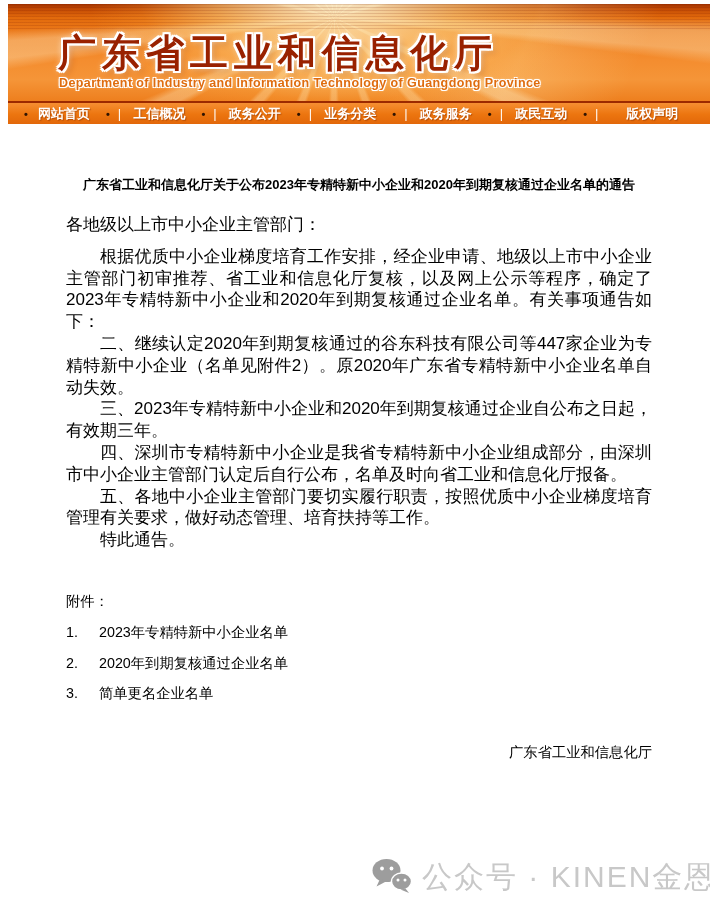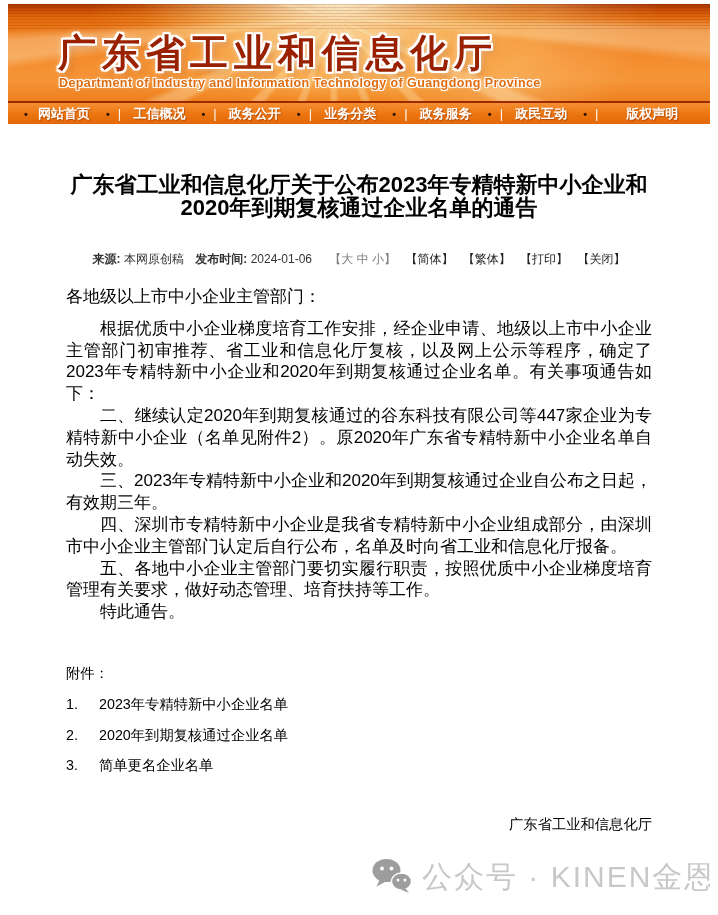--- a/index.html
+++ b/index.html
@@ -67,21 +67,21 @@
   }
   .nav-item .nav-label { text-shadow:1px 1px 1px rgba(140,50,0,.55); }
   .nav-item .nav-dot { color:#2e1302; font-size:11px; margin-left:16px; }
   .nav-item .nav-bar { color:rgba(255,255,255,.95); font-weight:normal; margin-left:8px; }
   .nav-item:last-child .nav-dot, .nav-item:last-child .nav-bar { display:none; }
 
   
   .content { padding:0 58px; position:relative; }
   .doc-title {
     margin-top:49px; text-align:center;
-    font-size:22px; font-weight:bold; color:#000; line-height:23px;
+    font-size:13px; font-weight:bold; color:#000; line-height:23px;
   }
   .doc-number {
     margin-top:15px; text-align:center; font-size:13px; color:#111;
   }
   .doc-meta {
     margin-top:32px; text-align:center; font-size:12px; color:#333;
     white-space:nowrap;
   }
   .doc-meta .meta-label { font-weight:bold; }
   .doc-meta .meta-val { margin-right:8px; }
@@ -160,31 +160,20 @@
     </div>
     <div class="nav-item">
       <span class="nav-label">版权声明</span>
 
     </div>
   </div>
 
   <div class="content">
     <h1 class="doc-title">广东省工业和信息化厅关于公布2023年专精特新中小企业和2020年到期复核通过企业名单的通告</h1>
 
-    <div class="doc-meta">
-      <span class="meta-label">来源:</span>
-      <span class="meta-val">本网原创稿</span>
-      <span class="meta-label">发布时间:</span>
-      <span class="meta-val">2024-01-06</span>
-      <span class="meta-ctrl size">【大 中 小】</span>
-      <span class="meta-ctrl">【简体】</span>
-      <span class="meta-ctrl">【繁体】</span>
-      <span class="meta-ctrl">【打印】</span>
-      <span class="meta-ctrl">【关闭】</span>
-    </div>
 
     <div class="doc-body">
       <p class="salutation">各地级以上市中小企业主管部门：</p>
       <p class="indent">根据优质中小企业梯度培育工作安排，经企业申请、地级以上市中小企业主管部门初审推荐、省工业和信息化厅复核，以及网上公示等程序，确定了2023年专精特新中小企业和2020年到期复核通过企业名单。有关事项通告如下：</p>
       <p class="indent">二、继续认定2020年到期复核通过的谷东科技有限公司等447家企业为专精特新中小企业（名单见附件2）。原2020年广东省专精特新中小企业名单自动失效。</p>
       <p class="indent">三、2023年专精特新中小企业和2020年到期复核通过企业自公布之日起，有效期三年。</p>
       <p class="indent">四、深圳市专精特新中小企业是我省专精特新中小企业组成部分，由深圳市中小企业主管部门认定后自行公布，名单及时向省工业和信息化厅报备。</p>
       <p class="indent">五、各地中小企业主管部门要切实履行职责，按照优质中小企业梯度培育管理有关要求，做好动态管理、培育扶持等工作。</p>
       <p class="indent">特此通告。</p>
     </div>

